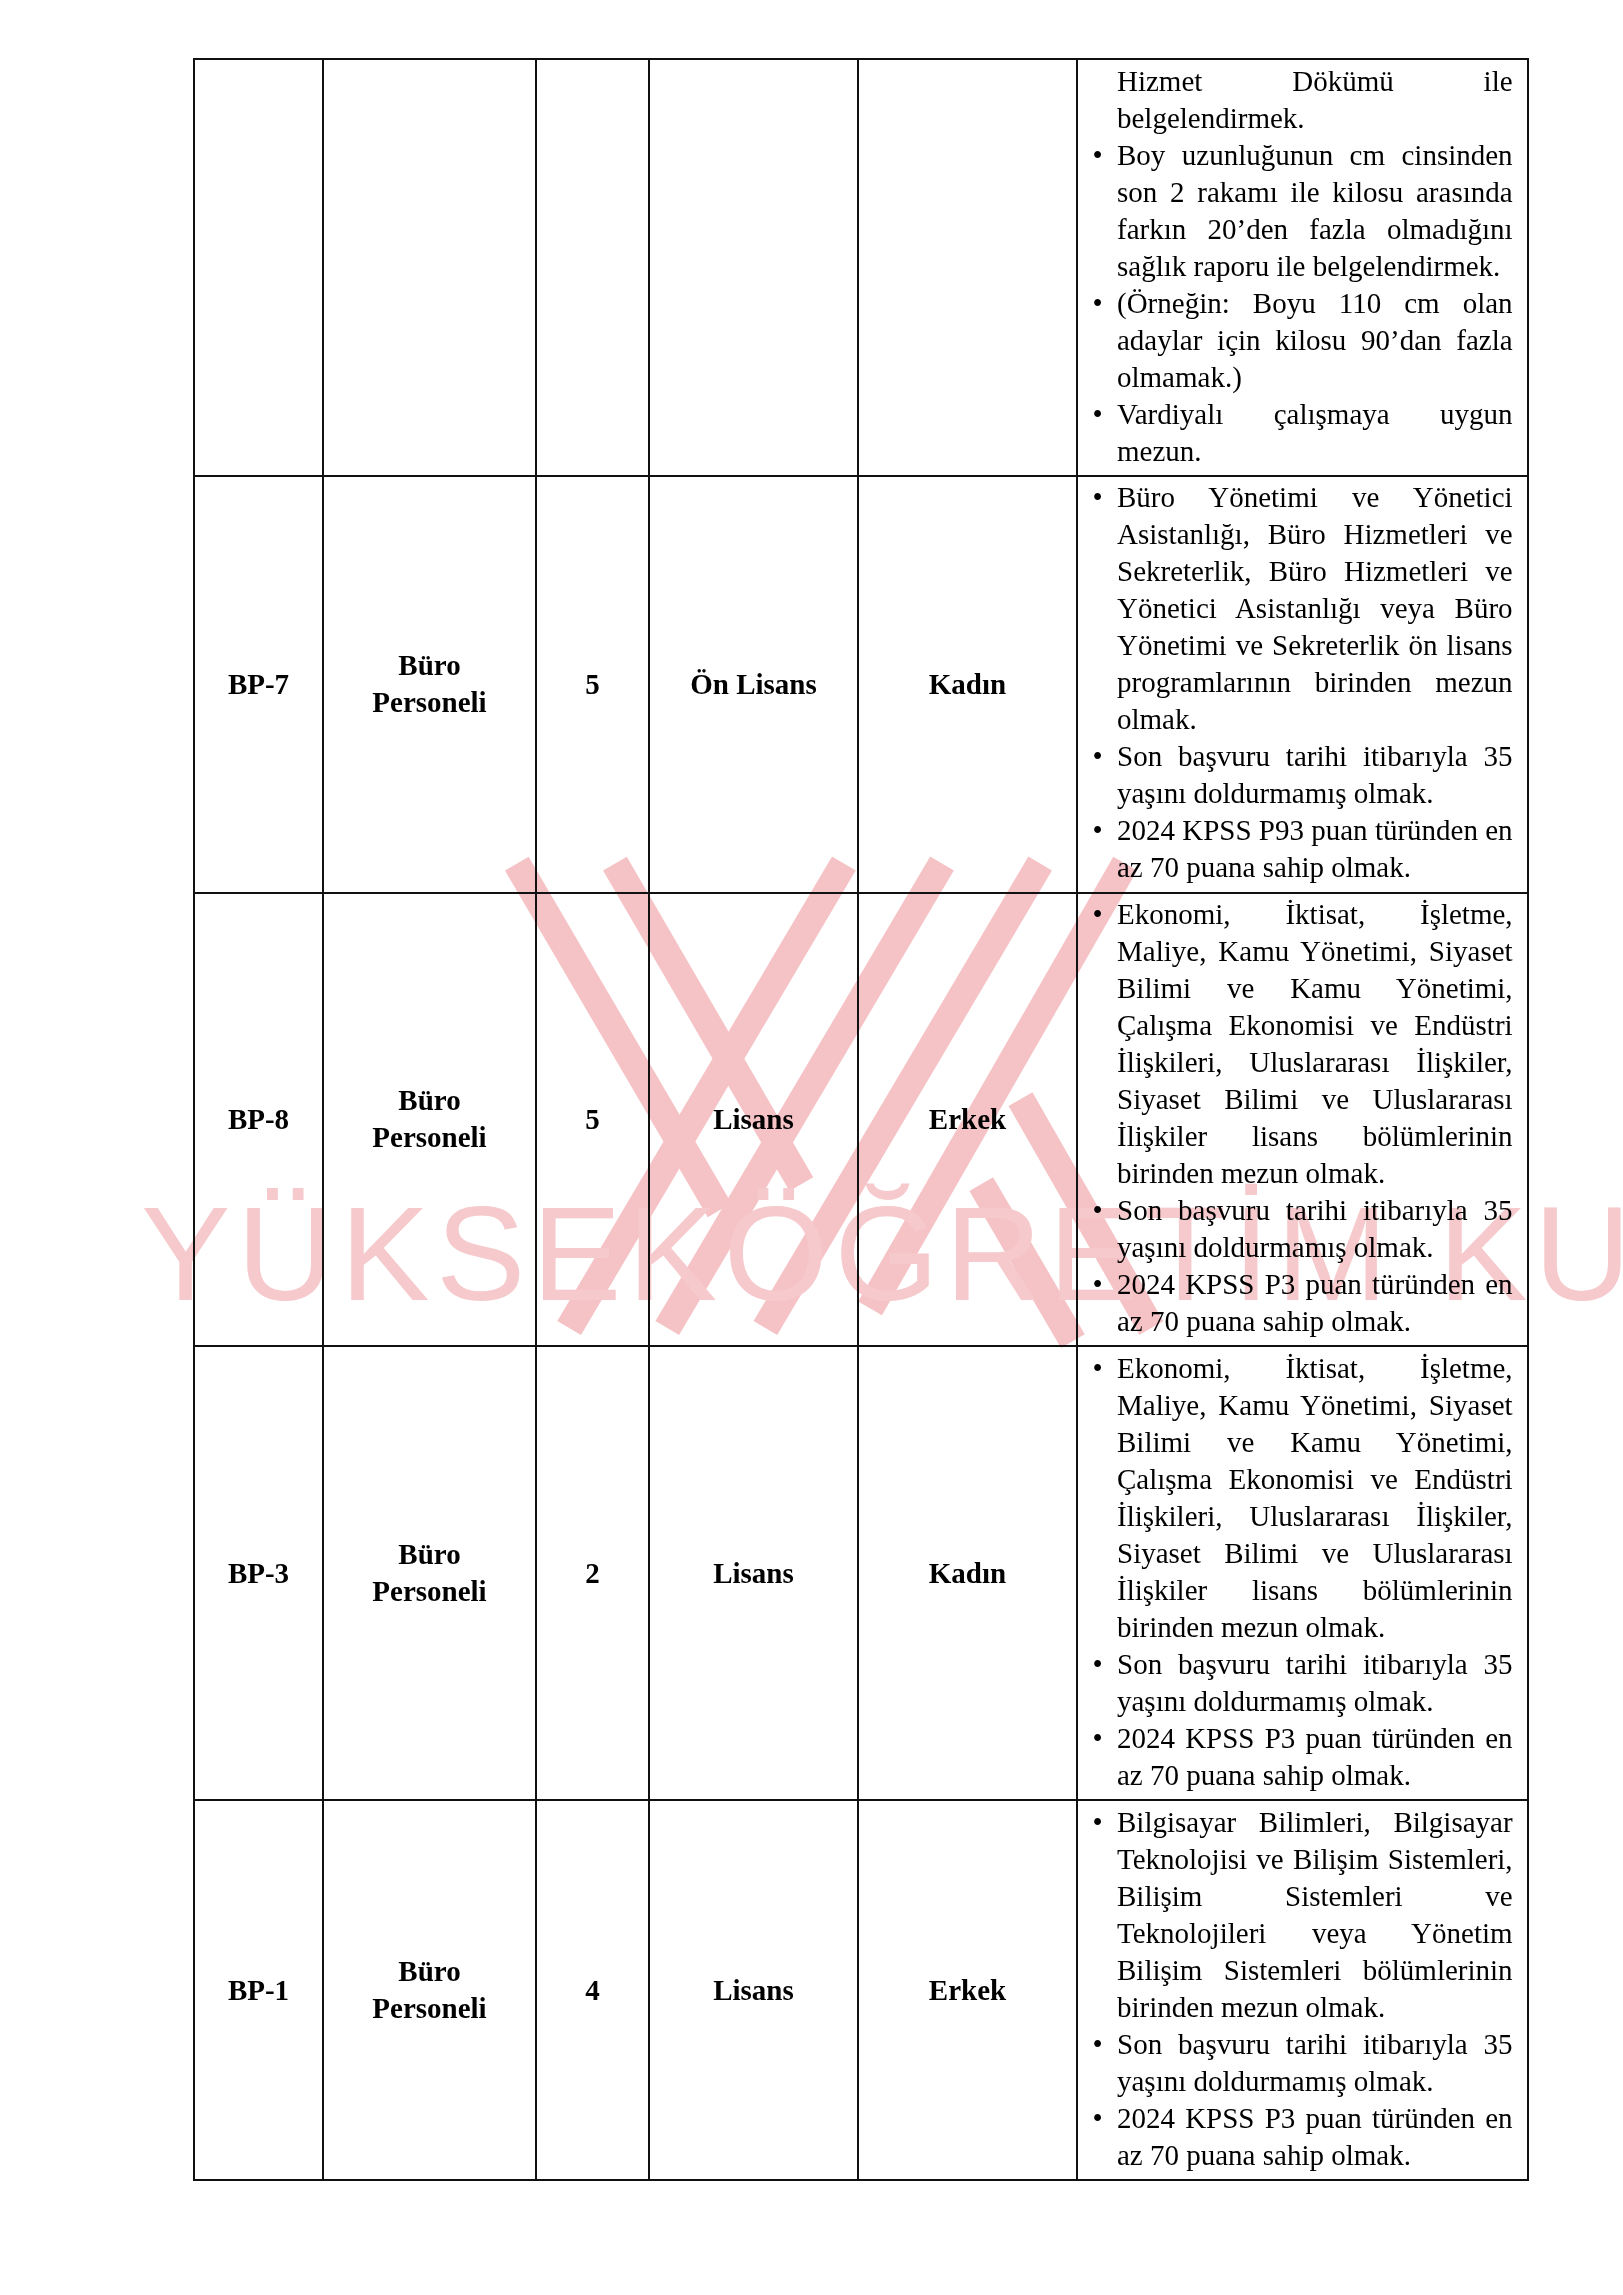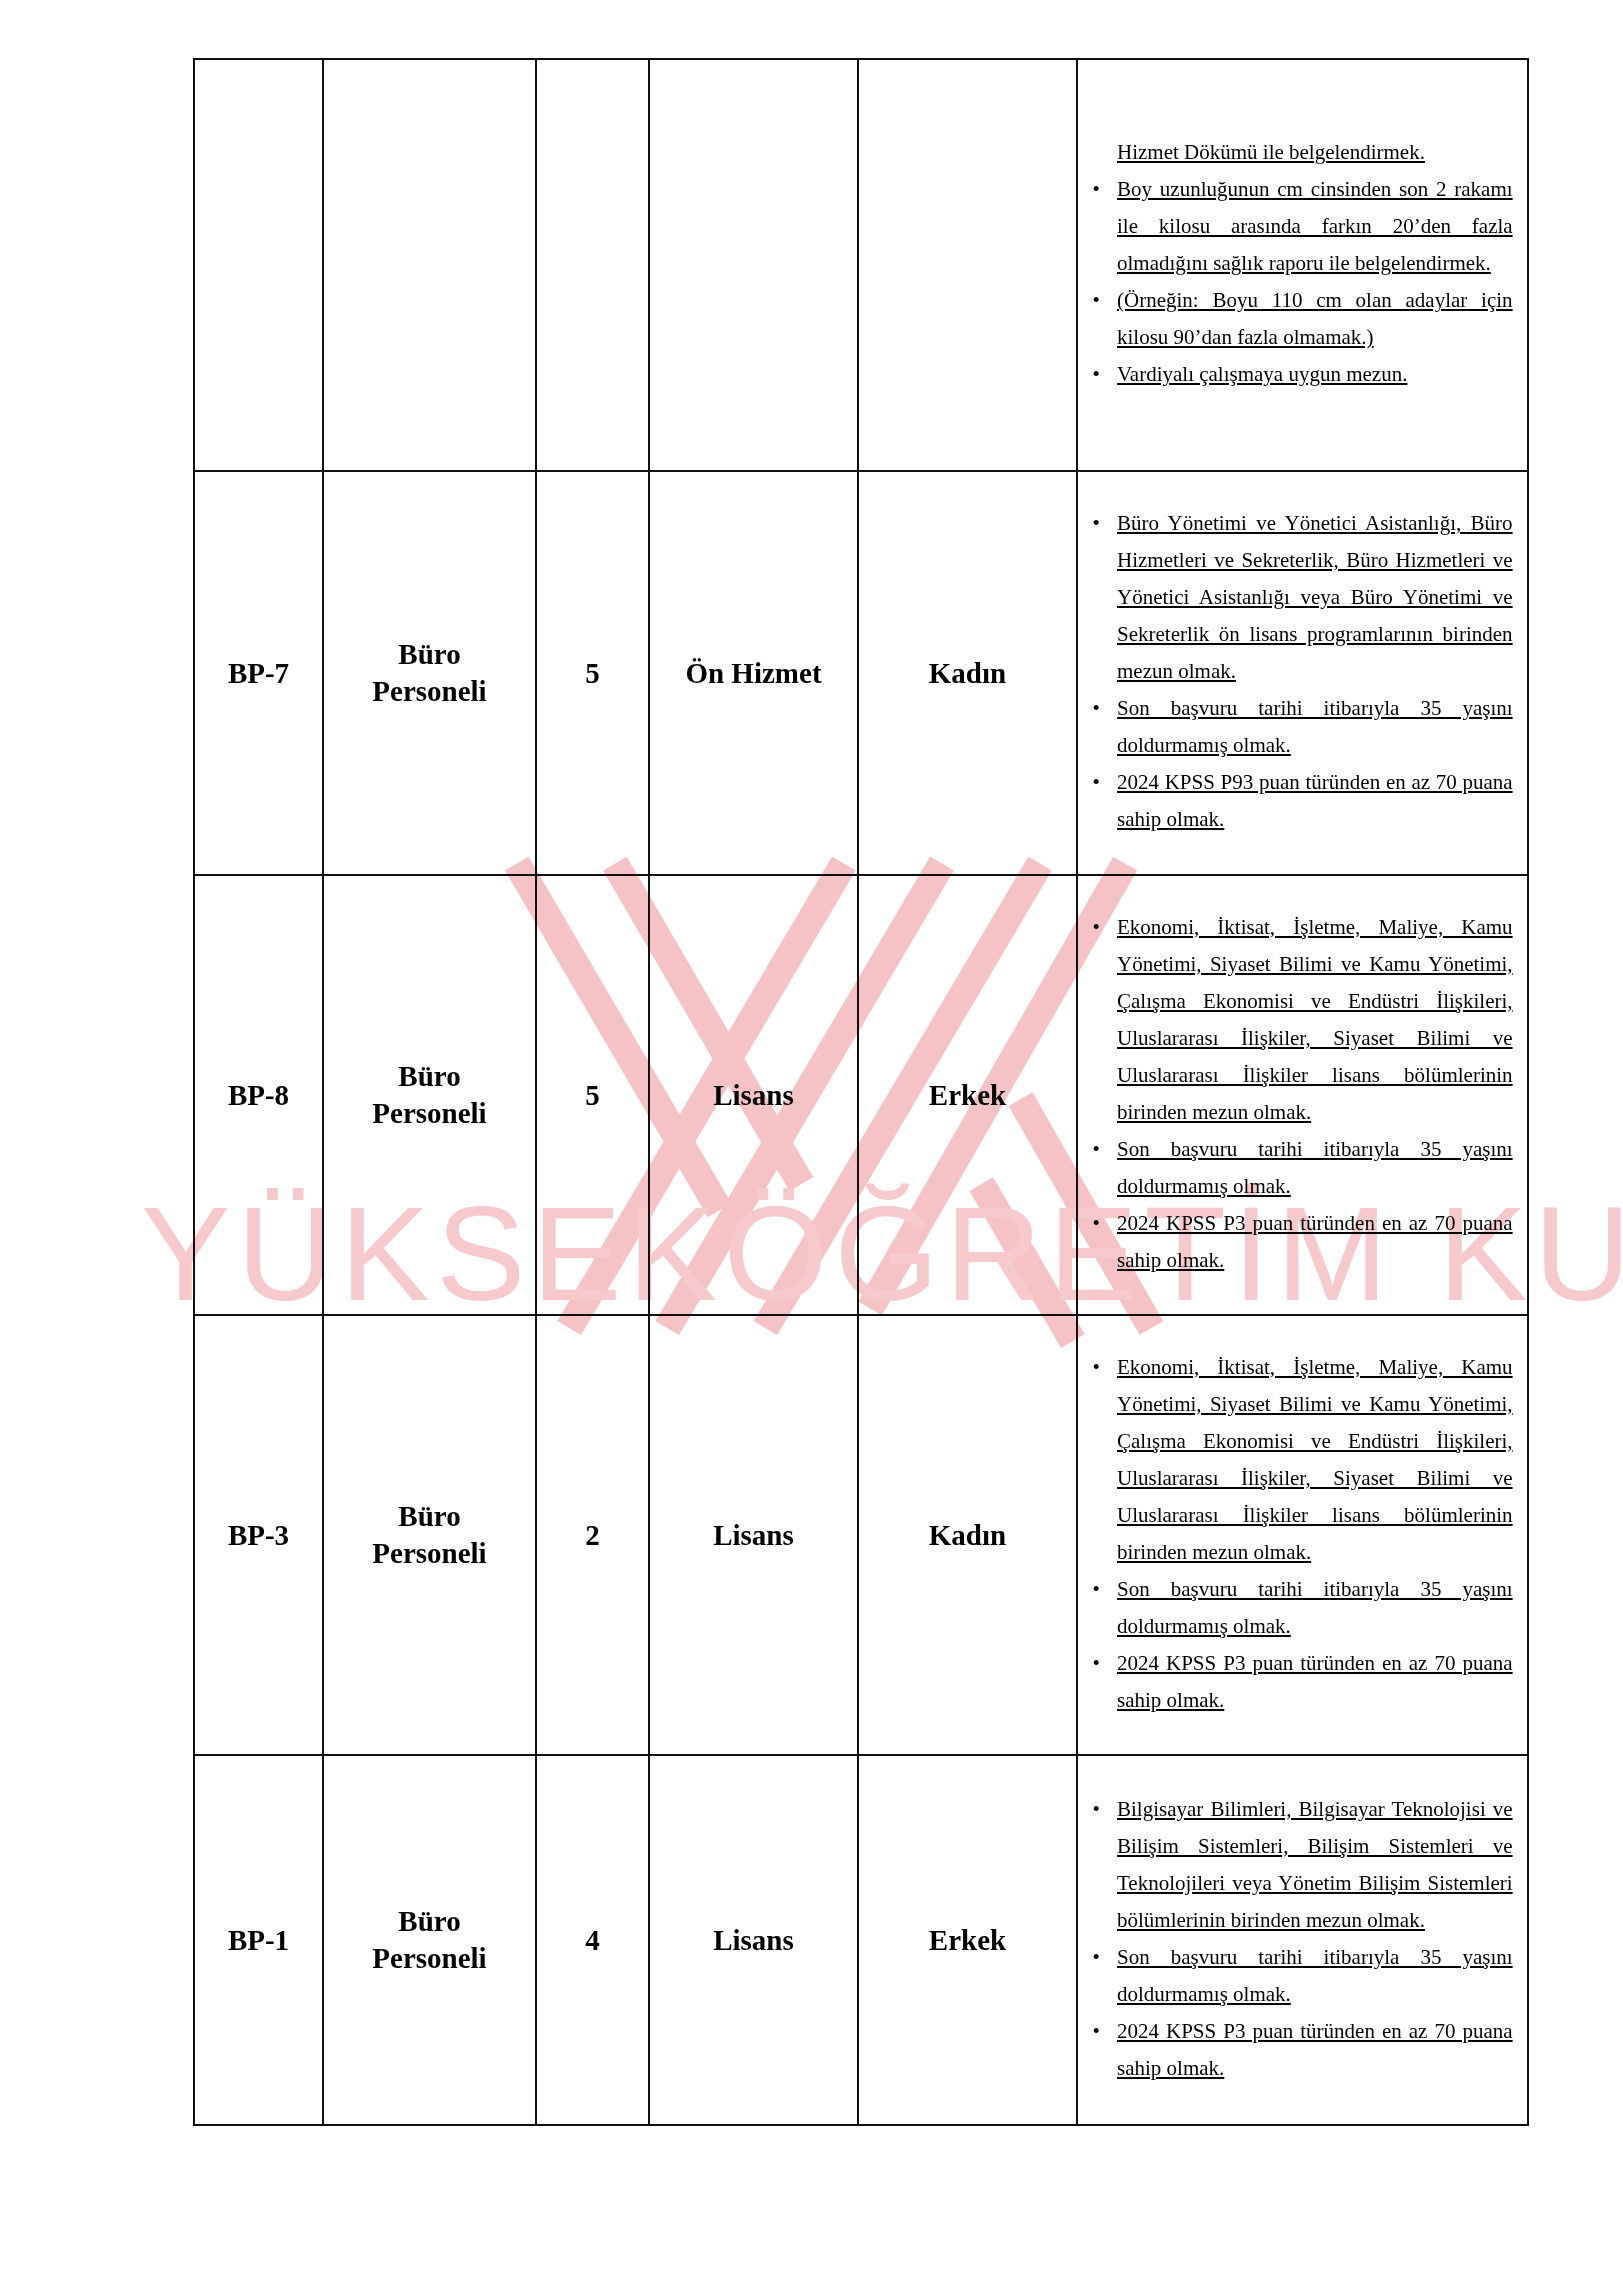--- a/index.html
+++ b/index.html
@@ -8,21 +8,21 @@
   .watermark { position: absolute; left: 0; top: 0; width: 1623px; height: 2295px; pointer-events: none; z-index: 0; }
   .wm-text { position: absolute; left: 141px; top: 1188px; width: 1400px; text-align: center;
              font-family: "Liberation Sans", "DejaVu Sans", sans-serif; font-size: 134px;
              letter-spacing: 6.5px; color: #f6c9cc; white-space: nowrap; line-height: 131px; }
   table.grid { position: absolute; left: 193px; top: 58px; width: 1334px; border-collapse: collapse; z-index: 1; table-layout: fixed; }
   table.grid td { border: 2px solid #111; padding: 0; vertical-align: middle; }
   td.c-code, td.c-title, td.c-count, td.c-edu, td.c-gender {
      text-align: center; font-weight: bold; font-size: 29px; line-height: 37px; }
   td.c-req { vertical-align: top; }
   ul.req { list-style: none; margin: 0; padding: 2.6px 14.4px 5.2px 0; }
-  ul.req li { position: relative; padding-left: 39px; font-size: 21px; line-height: 37px; text-align: justify; text-decoration: underline; }
+  ul.req li { position: relative; padding-left: 39px; font-size: 29px; line-height: 37px; text-align: justify; }
   ul.req li .bul { position: absolute; left: 14.4px; top: 0; }
 </style>
 </head>
 <body>
 
 <div class="watermark">
   <svg width="1623" height="2295" style="position:absolute;left:0;top:0" viewBox="0 0 2481 3508">
     <g stroke="#f4b9bd" stroke-width="42" fill="none" stroke-linecap="butt" opacity="0.85">
       <line x1="790" y1="1320" x2="1100" y2="1850"></line>
       <line x1="940" y1="1320" x2="1225" y2="1810"></line>
@@ -61,21 +61,21 @@
           <li><span class="bul">•</span><span>(Örneğin: Boyu 110 cm olan adaylar için kilosu 90’dan fazla olmamak.)</span></li>
           <li><span class="bul">•</span><span>Vardiyalı çalışmaya uygun mezun.</span></li>
         </ul>
       </td>
     </tr>
 
     <tr style="height:404px">
       <td class="c-code">BP-7</td>
       <td class="c-title" style="padding: 0px 26px;">Büro Personeli</td>
       <td class="c-count">5</td>
-      <td class="c-edu">Ön Hizmet</td>
+      <td class="c-edu">Ön Lisans</td>
       <td class="c-gender">Kadın</td>
       <td class="c-req">
         <ul class="req">
           <li><span class="bul">•</span><span>Büro Yönetimi ve Yönetici Asistanlığı, Büro Hizmetleri ve Sekreterlik, Büro Hizmetleri ve Yönetici Asistanlığı veya Büro Yönetimi ve Sekreterlik ön lisans programlarının birinden mezun olmak.</span></li>
           <li><span class="bul">•</span><span>Son başvuru tarihi itibarıyla 35 yaşını doldurmamış olmak.</span></li>
           <li><span class="bul">•</span><span>2024 KPSS P93 puan türünden en az 70 puana sahip olmak.</span></li>
         </ul>
       </td>
     </tr>
 

